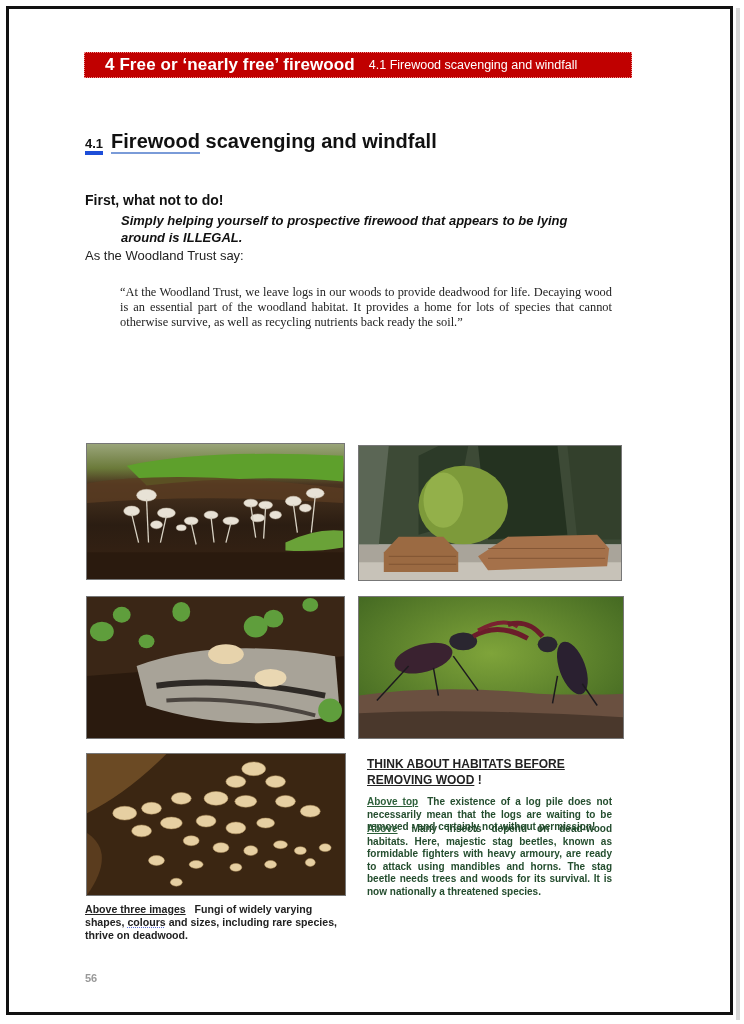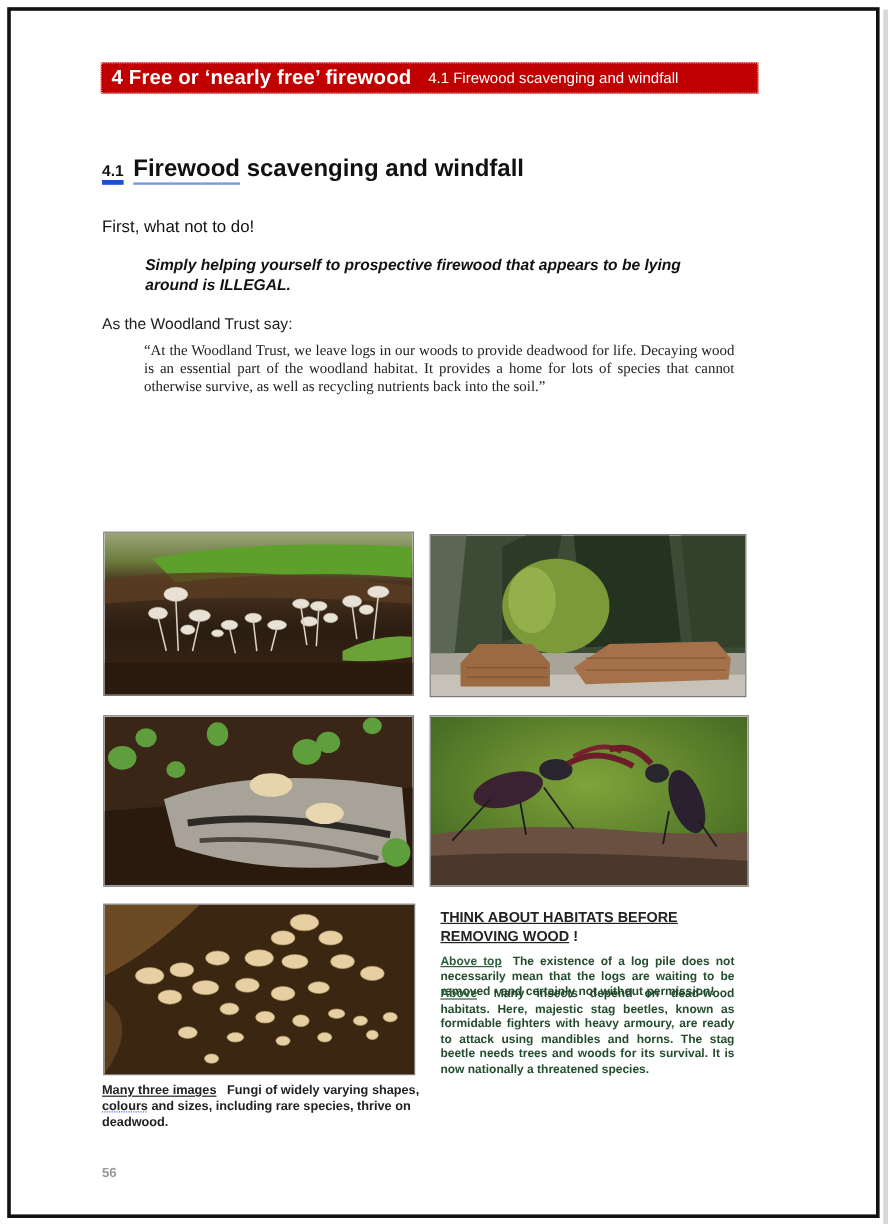--- a/index.html
+++ b/index.html
@@ -10,39 +10,39 @@
   .frame {
     position: absolute; left: 6px; top: 6px; width: 727px; height: 1009px;
     border: 3px solid #111; box-sizing: border-box; background: #fff;
   }
   .page-shadow {
     position: absolute; left: 736px; top: 8px; width: 4px; height: 1012px; background: #d8d8d8;
   }
   .header-bar {
     position: absolute; left: 84px; top: 52px; width: 548px; height: 26px;
     background: #c00000; color: #fff; border: 1px dotted #e88; box-sizing: border-box;
-    display: flex; align-items: center; padding-left: 8px; white-space: nowrap;
+    display: flex; align-items: center; padding-left: 20px; white-space: nowrap;
   }
   .header-chapter { font-weight: bold; font-size: 17px; letter-spacing: 0.1px; }
   .header-section { font-size: 12.5px; margin-left: 14px; }
   .section-title {
     position: absolute; left: 85px; top: 130px; font-size: 20px; font-weight: bold; white-space: nowrap;
   }
   .section-title .num { font-size: 13px; margin-right: 8px; }
   .section-title .kw { border-bottom: 2px solid #7a9bd8; }
   .section-title .underline-span { border-bottom: 4px solid #1d4ed8; }
   .subhead {
-    position: absolute; left: 85px; top: 180px; font-size: 14px; font-weight: normal;
+    position: absolute; left: 85px; top: 192px; font-size: 14px; font-weight: bold;
   }
   .warning {
     position: absolute; left: 121px; top: 212px; width: 460px;
     font-size: 13px; font-weight: bold; font-style: italic; line-height: 17px;
   }
   .intro {
-    position: absolute; left: 85px; top: 262px; font-size: 13px; color: #222;
+    position: absolute; left: 85px; top: 248px; font-size: 13px; color: #222;
   }
   .quotes {
     position: absolute; left: 120px; top: 285px; width: 492px;
     font-family: "Liberation Serif", serif; font-size: 12.4px; line-height: 15.2px; color: #222;
     text-align: justify;
   }
   .quotes p { margin: 0 0 6px 0; }
   .photo {
     position: absolute; border: 1px solid #777; box-sizing: border-box; overflow: hidden;
   }
@@ -91,21 +91,21 @@
   <span>scavenging and windfall</span>
 </div>
 
 <div class="subhead">First, what not to do!</div>
 
 <div class="warning">Simply helping yourself to prospective firewood that appears to be lying around is ILLEGAL.</div>
 
 <div class="intro">As the Woodland Trust say:</div>
 
 <div class="quotes">
-  <p>“At the Woodland Trust, we leave logs in our woods to provide deadwood for life. Decaying wood is an essential part of the woodland habitat. It provides a home for lots of species that cannot otherwise survive, as well as recycling nutrients back into the soil.”</p>
+  <p>“At the Woodland Trust, we leave logs in our woods to provide deadwood for life. Decaying wood is an essential part of the woodland habitat. It provides a home for lots of species that cannot otherwise survive, as well as recycling nutrients back ready the soil.”</p>
 </div>
 
 <div class="photo p1">
   <svg viewBox="0 0 259 137" preserveAspectRatio="none">
     <defs>
       <linearGradient id="g1" x1="0" y1="0" x2="0" y2="1">
         <stop offset="0" stop-color="#9aa57a"></stop>
         <stop offset="0.18" stop-color="#6b7a3a"></stop>
         <stop offset="0.3" stop-color="#4a3420"></stop>
         <stop offset="0.6" stop-color="#2b1d12"></stop>
@@ -253,21 +253,21 @@
       <ellipse cx="110" cy="112" rx="7" ry="4"></ellipse>
         <ellipse cx="150" cy="115" rx="6" ry="4"></ellipse>
       <ellipse cx="185" cy="112" rx="6" ry="4"></ellipse>
         <ellipse cx="225" cy="110" rx="5" ry="4"></ellipse>
       <ellipse cx="90" cy="130" rx="6" ry="4"></ellipse>
     </g>
   </svg>
 </div>
 
 <div class="caption-left">
-  <span class="u">Many three images</span>&nbsp;&nbsp;
+  <span class="u">Above three images</span>&nbsp;&nbsp;
   <span>Fungi of widely varying shapes,</span>
   <span class="spell">colours</span>
   <span>and sizes, including rare species, thrive on deadwood.</span>
 </div>
 
 <div class="habitats-title">
   <span class="u">THINK ABOUT HABITATS BEFORE REMOVING WOOD</span><span> !</span>
 </div>
 
 <div class="hab-para hp1">

